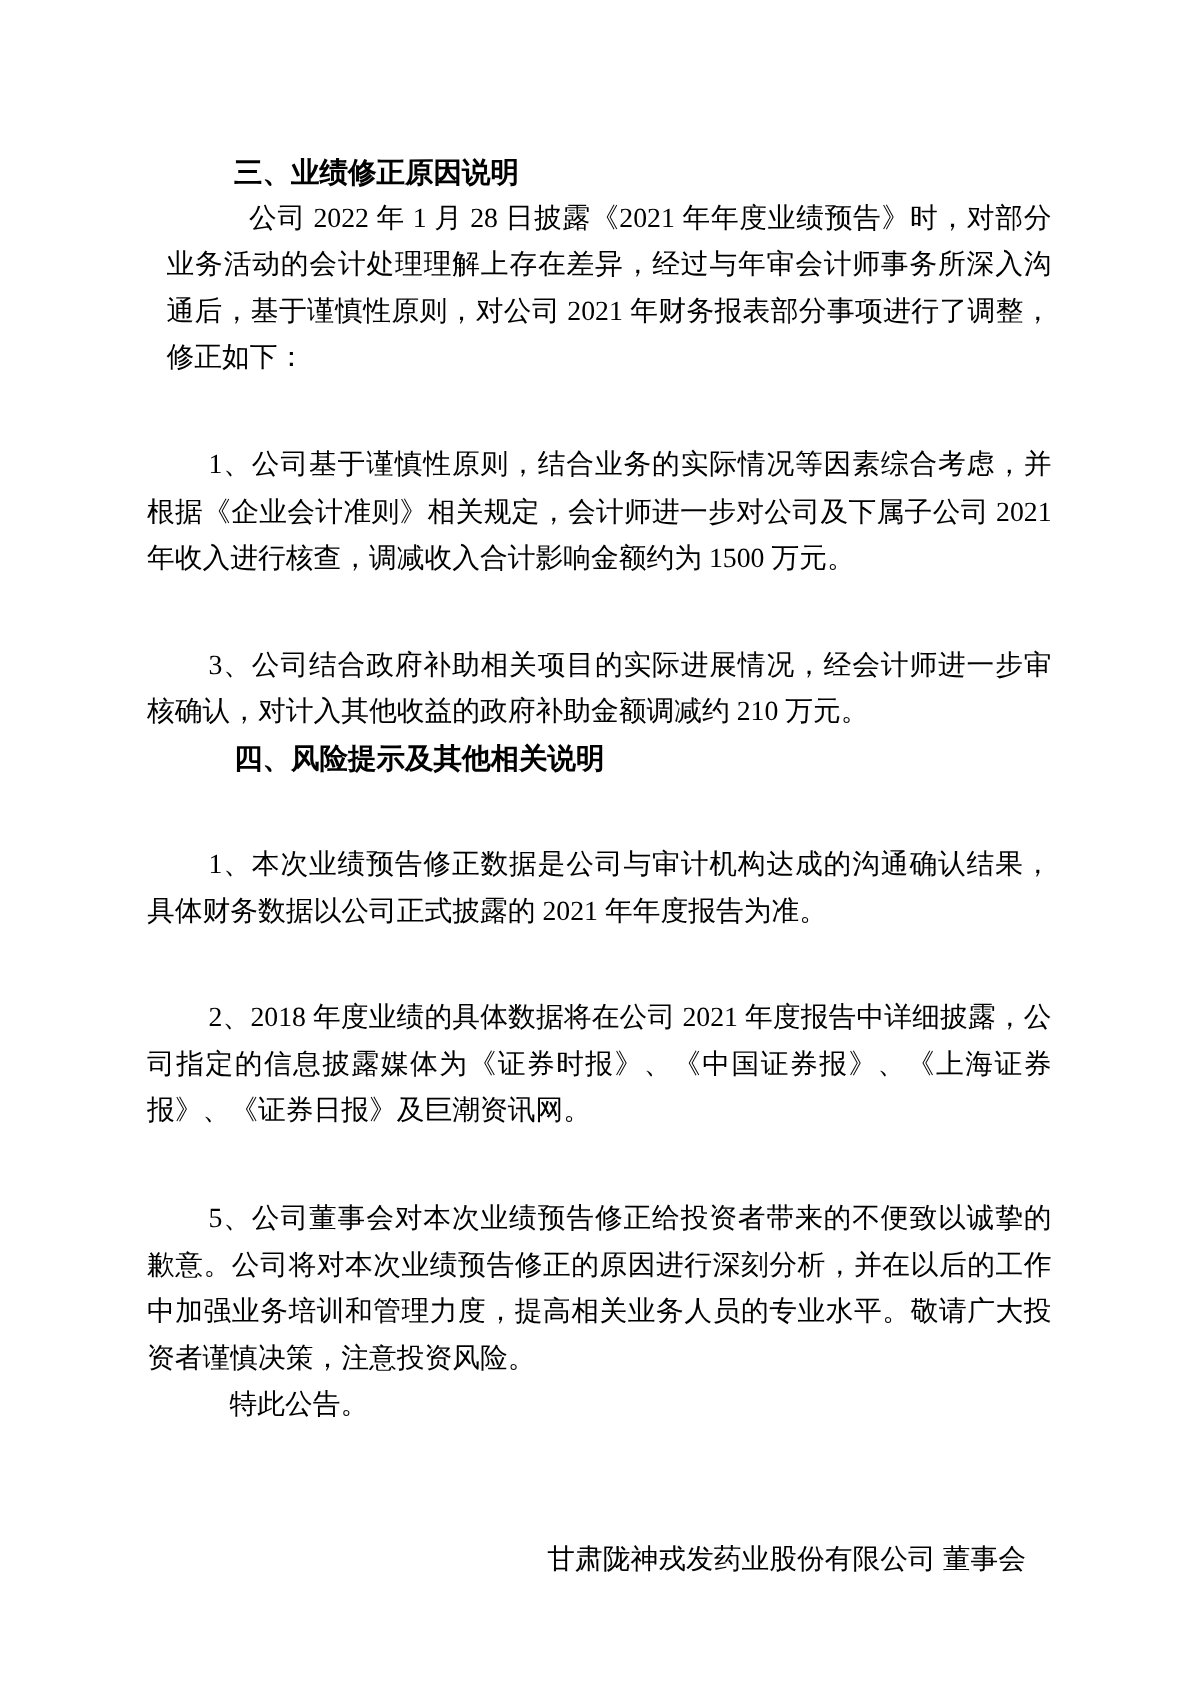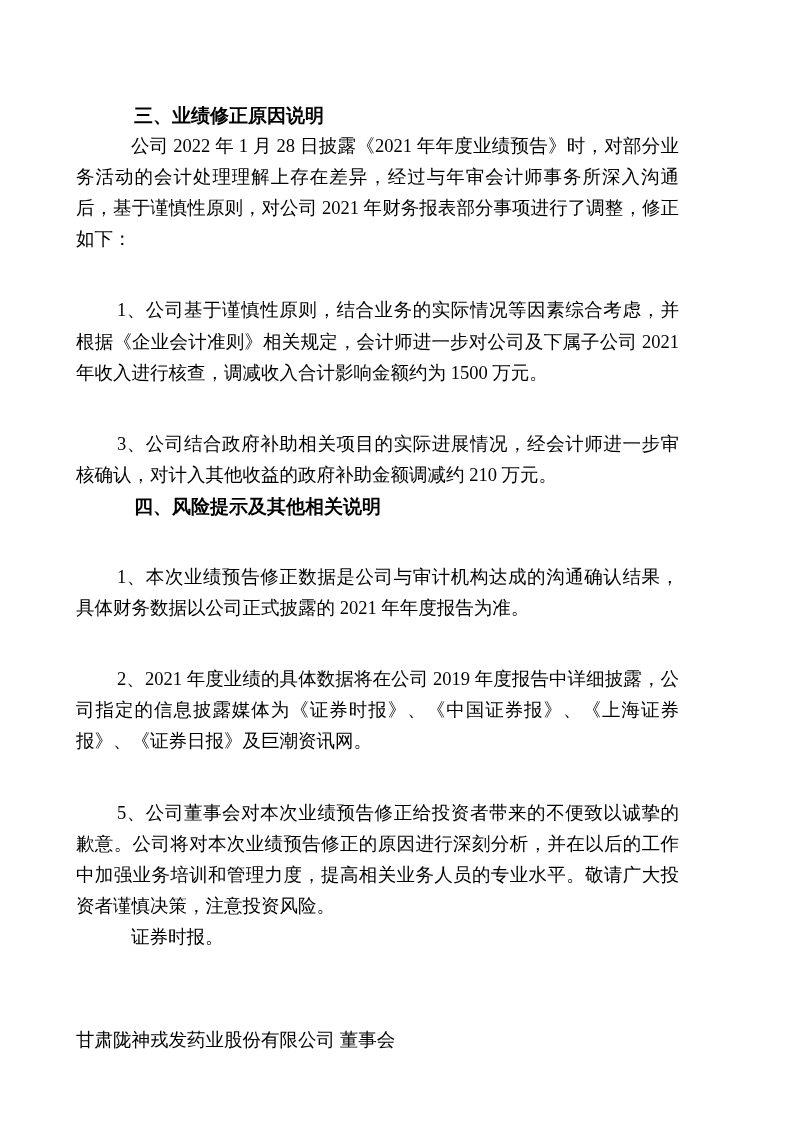--- a/index.html
+++ b/index.html
@@ -14,55 +14,57 @@
     margin: 0 auto;
     background: #ffffff;
     color: #000000;
     font-family: "Liberation Serif", "DejaVu Serif", serif;
     overflow: hidden;
     box-sizing: border-box;
   }
   .content {
     position: absolute;
     top: 100px;
-    left: 76px;
+    left: 98px;
     width: 603px;
   }
   .content p, .content h3 {
     margin: 0;
     padding: 0;
     font-size: 18.5px;
     line-height: 31.1px;
     text-align: justify;
     text-justify: inter-character;
     word-break: break-all;
   }
   h3.hd {
     font-weight: bold;
     font-size: 19px;
     text-indent: 58px;
     text-align: left;
   }
   p.body-cjk {
     text-indent: 55px;
+    margin-left: 13px;
   }
   p.body-num {
     text-indent: 41px;
     margin-top: 40px;
   }
   p.closing {
     text-indent: 55px;
     text-align: left;
   }
   .signature {
     margin-top: 71px;
     text-align: right;
     padding-right: 17px;
   }
   .signature p {
+    text-align: right;
     line-height: 32.5px;
     word-break: keep-all;
   }
 </style>
 </head>
 <body>
 
 <div class="page">
   <div class="content">
 
@@ -72,24 +74,24 @@
 
     <p class="body-num">1、公司基于谨慎性原则，结合业务的实际情况等因素综合考虑，并根据《企业会计准则》相关规定，会计师进一步对公司及下属子公司 2021 年收入进行核查，调减收入合计影响金额约为 1500 万元。</p>
 
 
     <p class="body-num">3、公司结合政府补助相关项目的实际进展情况，经会计师进一步审核确认，对计入其他收益的政府补助金额调减约 210 万元。</p>
 
     <h3 class="hd">四、风险提示及其他相关说明</h3>
 
     <p class="body-num">1、本次业绩预告修正数据是公司与审计机构达成的沟通确认结果，具体财务数据以公司正式披露的 2021 年年度报告为准。</p>
 
-    <p class="body-num">2、2021 年度业绩的具体数据将在公司 2019 年度报告中详细披露，公司指定的信息披露媒体为《证券时报》、《中国证券报》、《上海证券报》、《证券日报》及巨潮资讯网。</p>
+    <p class="body-num">2、2018 年度业绩的具体数据将在公司 2021 年度报告中详细披露，公司指定的信息披露媒体为《证券时报》、《中国证券报》、《上海证券报》、《证券日报》及巨潮资讯网。</p>
 
     <p class="body-num">5、公司董事会对本次业绩预告修正给投资者带来的不便致以诚挚的歉意。公司将对本次业绩预告修正的原因进行深刻分析，并在以后的工作中加强业务培训和管理力度，提高相关业务人员的专业水平。敬请广大投资者谨慎决策，注意投资风险。</p>
 
-    <p class="closing">证券时报。</p>
+    <p class="closing">特此公告。</p>
 
     <div class="signature">
       <p>甘肃陇神戎发药业股份有限公司  董事会</p>
     </div>
 
   </div>
 </div>
 
 </body></html>

